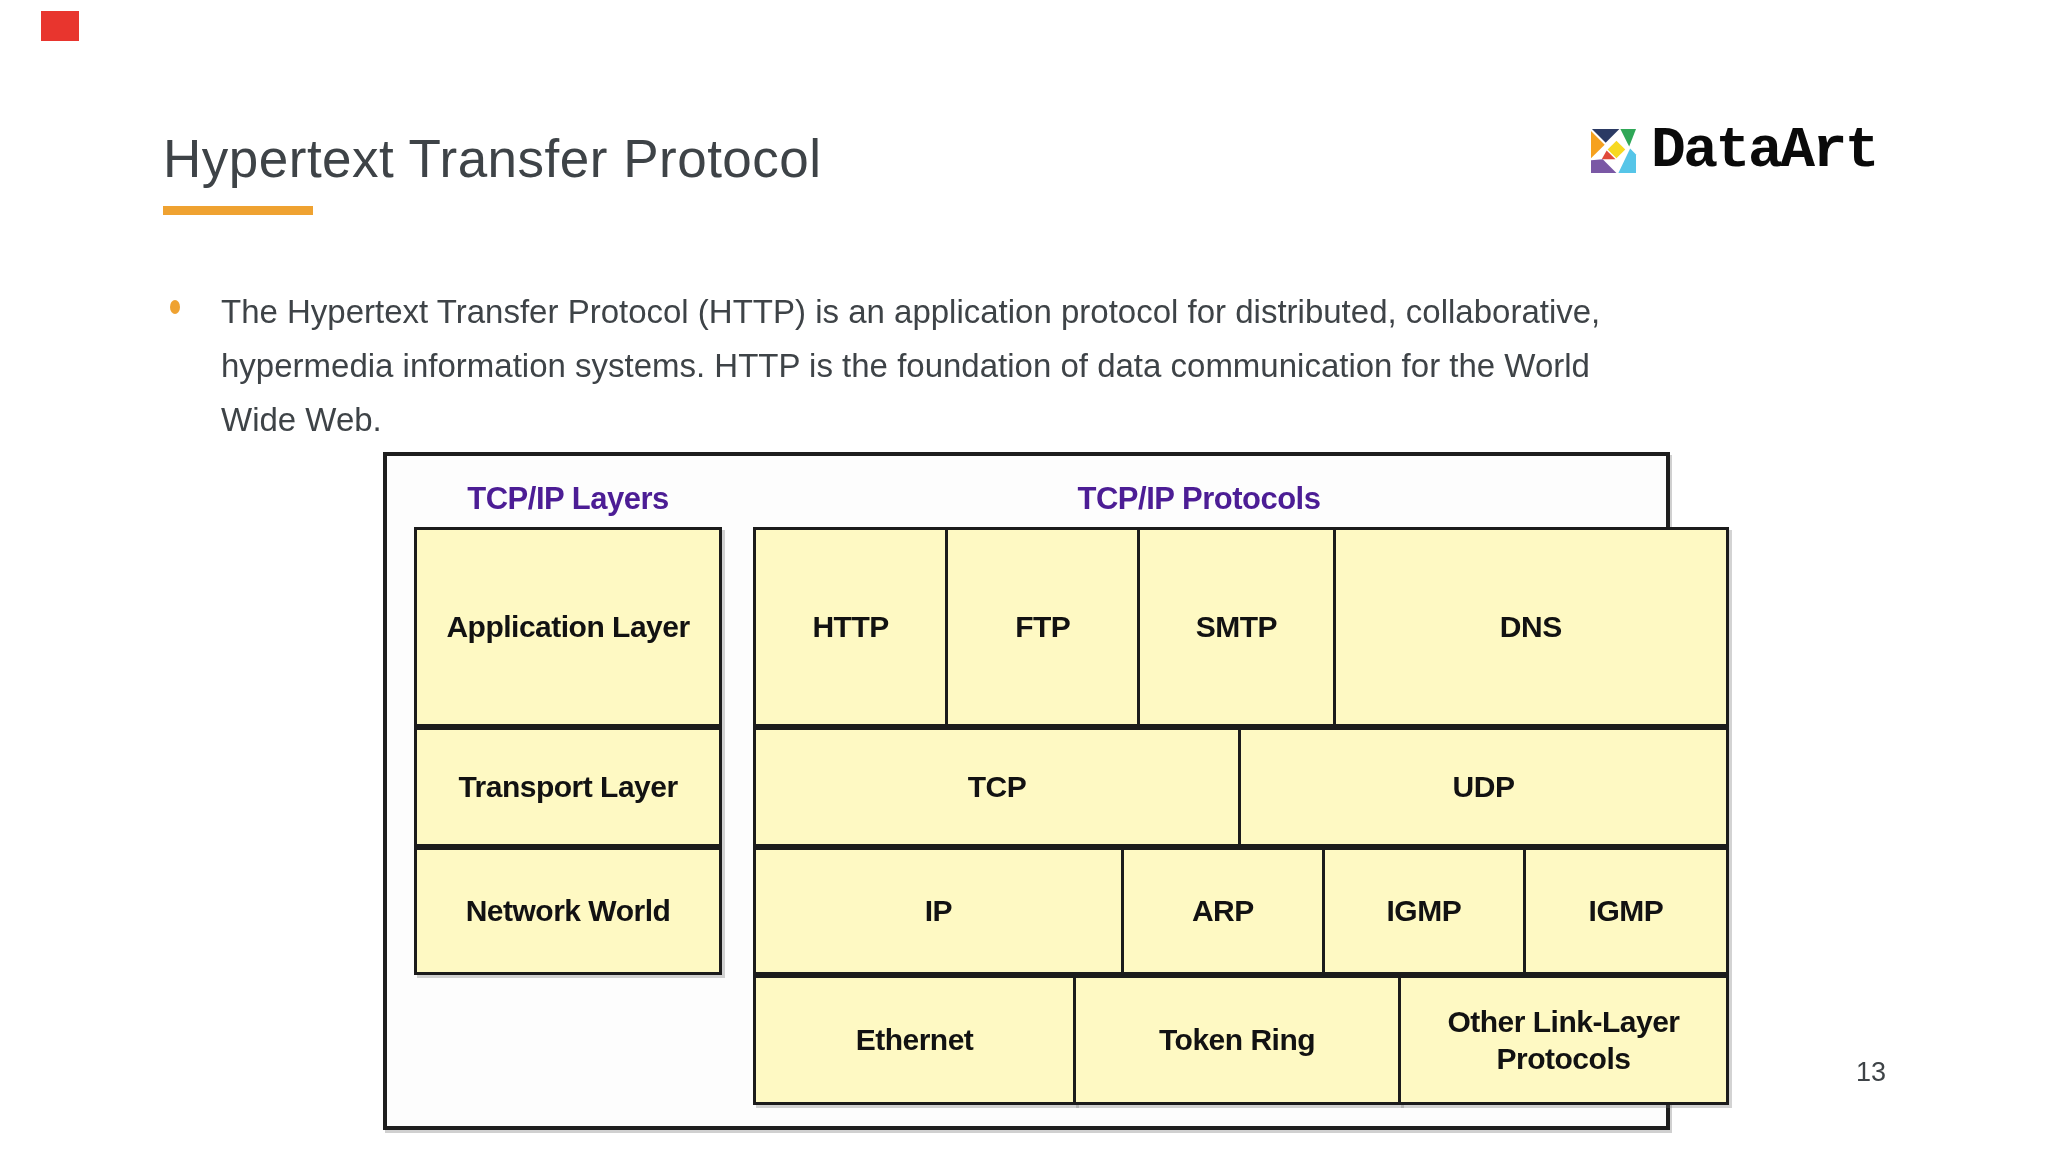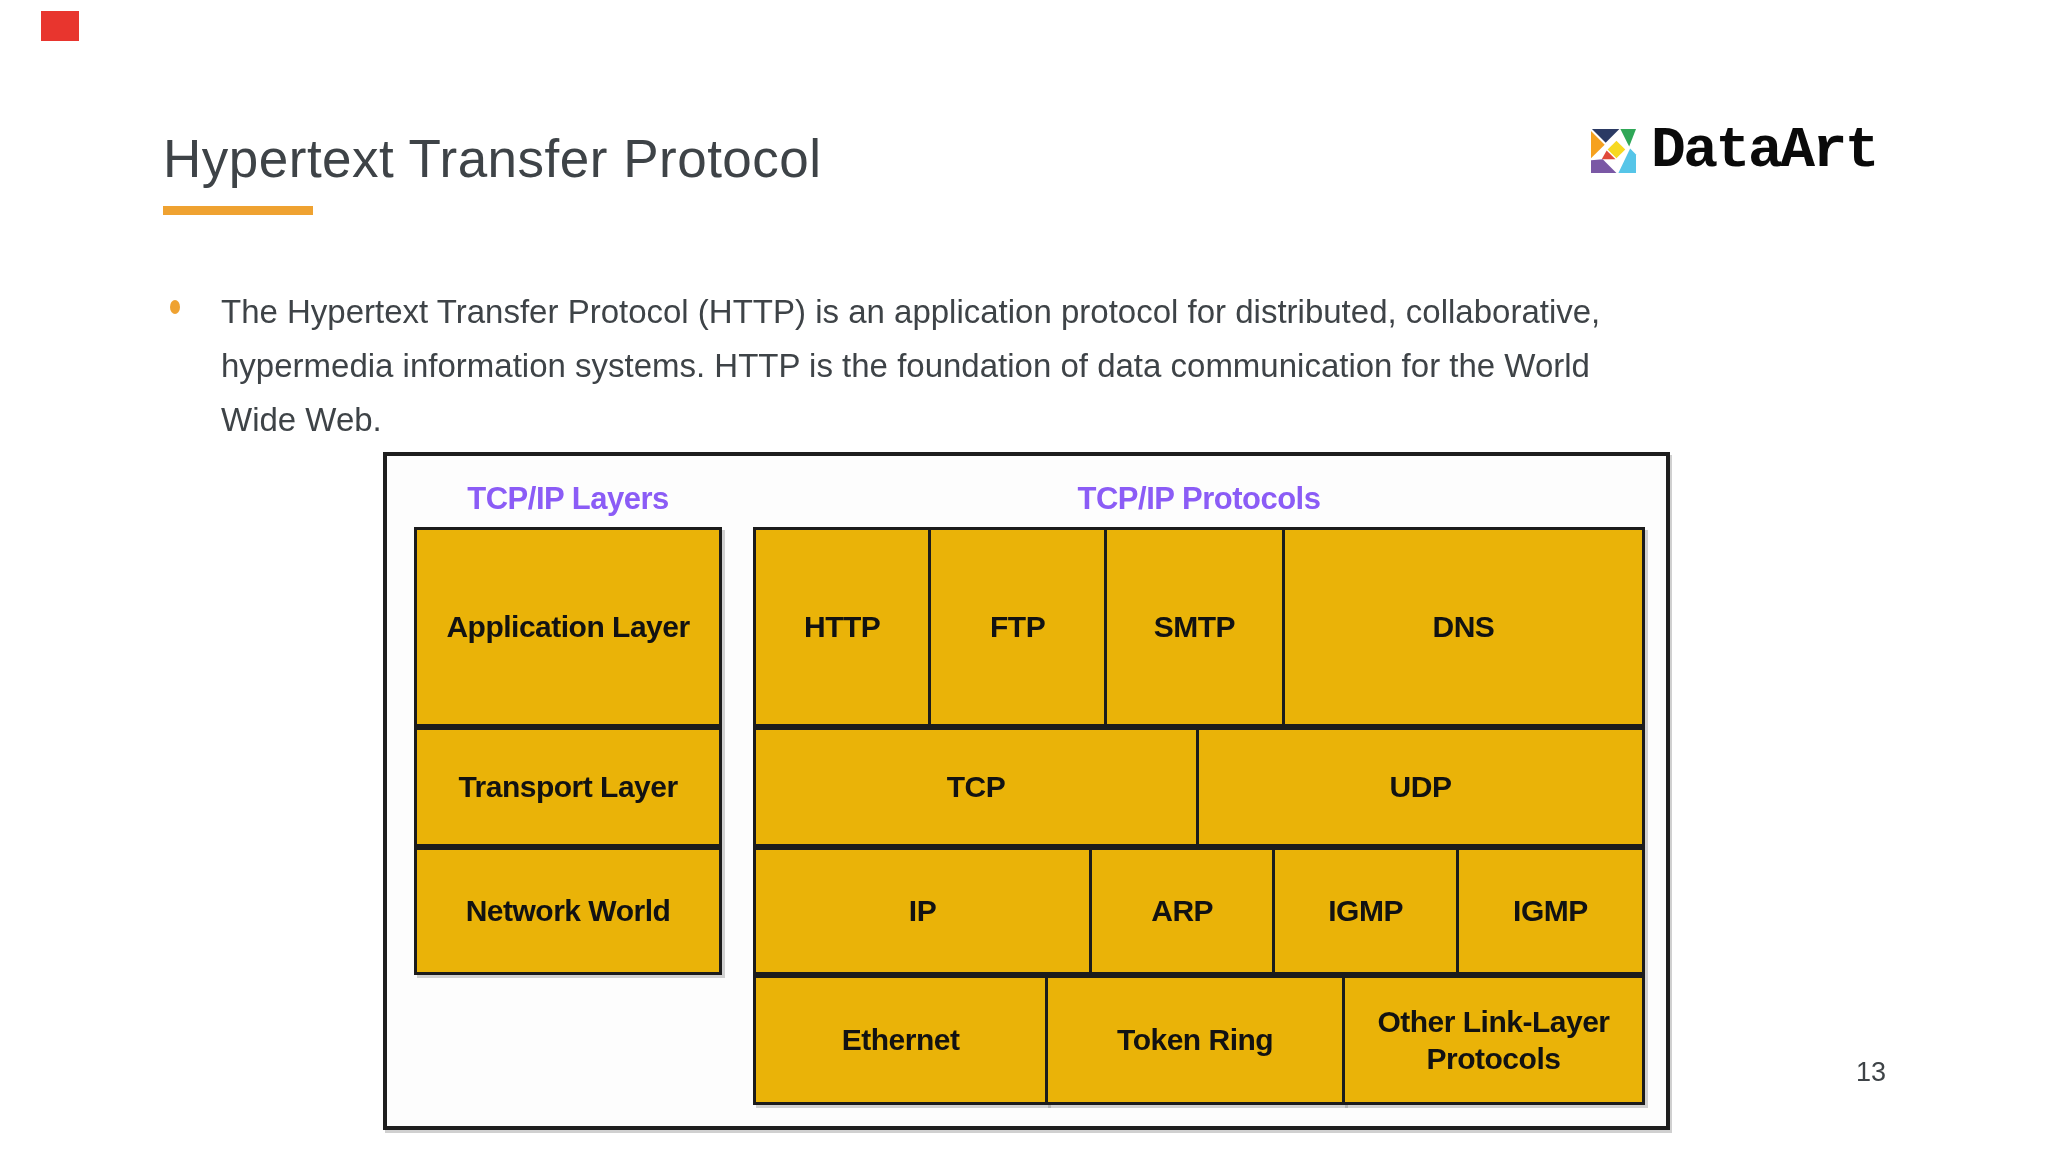--- a/index.html
+++ b/index.html
@@ -20,28 +20,28 @@
   .bullet-row{position:absolute;left:170px;top:285px;}
   .bullet-dot{position:absolute;left:0px;top:15px;width:10px;height:14px;border-radius:50%;
               background:#EFA231;}
   .bullet-text{position:absolute;left:35px;top:0;width:1720px;color:#3E4347;font-size:33px;}
   .bullet-text div{line-height:54px;white-space:nowrap;margin-left:16px;}
 
   .diagram{position:absolute;left:383px;top:452px;width:1287px;height:678px;box-sizing:border-box;
            border:4px solid #1E1E1E;background:#FDFDFD;
            box-shadow:2px 3px 0 rgba(120,120,120,0.35);}
   .dg-h{position:absolute;top:14px;height:57px;display:flex;align-items:center;justify-content:center;
-        font-size:31px;font-weight:700;color:#8b5cf6;letter-spacing:-0.5px;}
+        font-size:31px;font-weight:700;color:#4c1d95;letter-spacing:-0.5px;}
   .dg-h.layers{left:27px;width:308px;}
   .dg-h.protocols{left:366px;width:892px;}
 
   .lcol{position:absolute;left:27px;top:71px;width:308px;}
-  .pgrid{position:absolute;left:366px;top:71px;width:892px;}
+  .pgrid{position:absolute;left:366px;top:71px;width:976px;}
   .prow{display:flex;}
-  .dcell{box-sizing:border-box;border:3px solid #1C1C1C;background:#eab308;
+  .dcell{box-sizing:border-box;border:3px solid #1C1C1C;background:#fef9c3;
          display:flex;align-items:center;justify-content:center;text-align:center;
          font-size:30px;font-weight:700;color:#121212;letter-spacing:-0.5px;line-height:1.25;
          padding:0 14px;box-shadow:3px 3px 0 rgba(110,110,110,0.30);}
   .prow .dcell + .dcell{margin-left:-3px;}
   .prow .dcell:last-child{flex-grow:1;}
 
   .page-num{position:absolute;left:1856px;top:1057px;font-size:27px;color:#3E4347;}
 </style>
 </head>
 <body>

